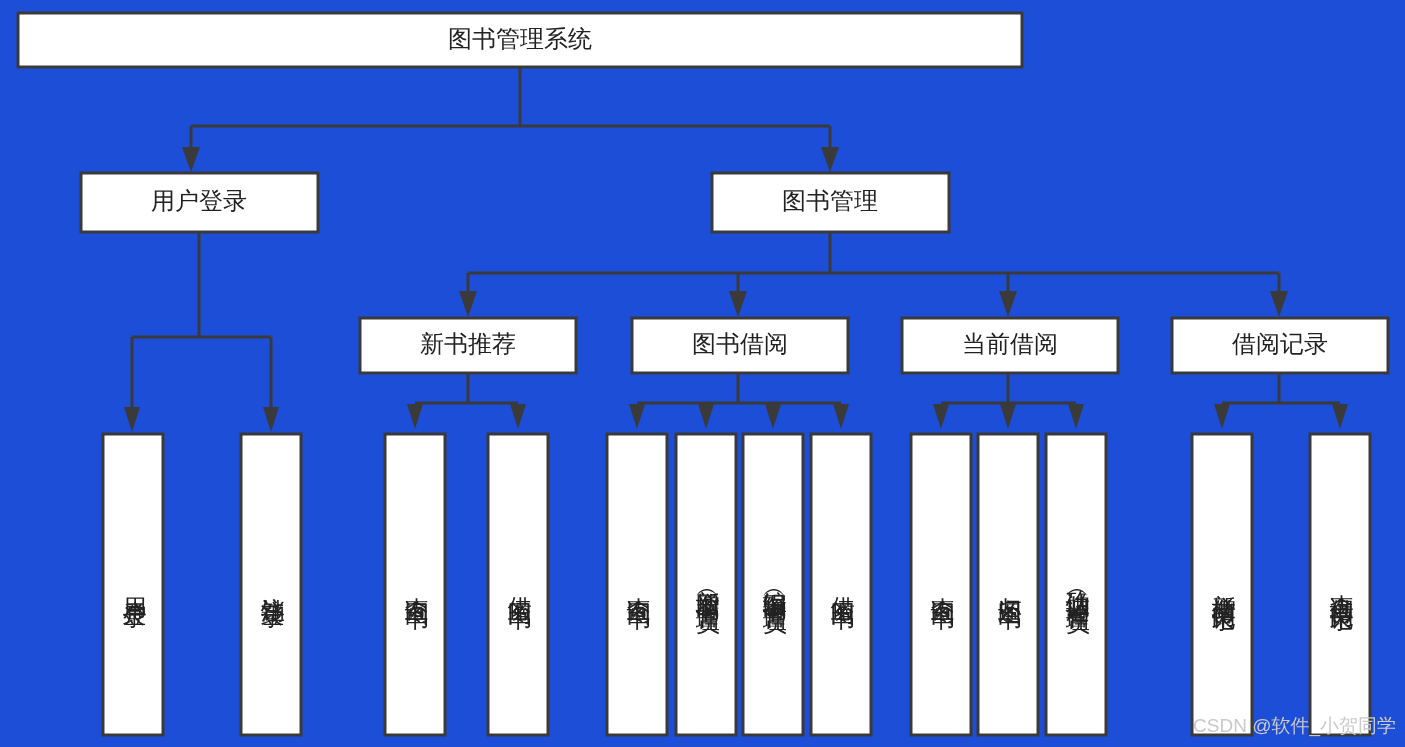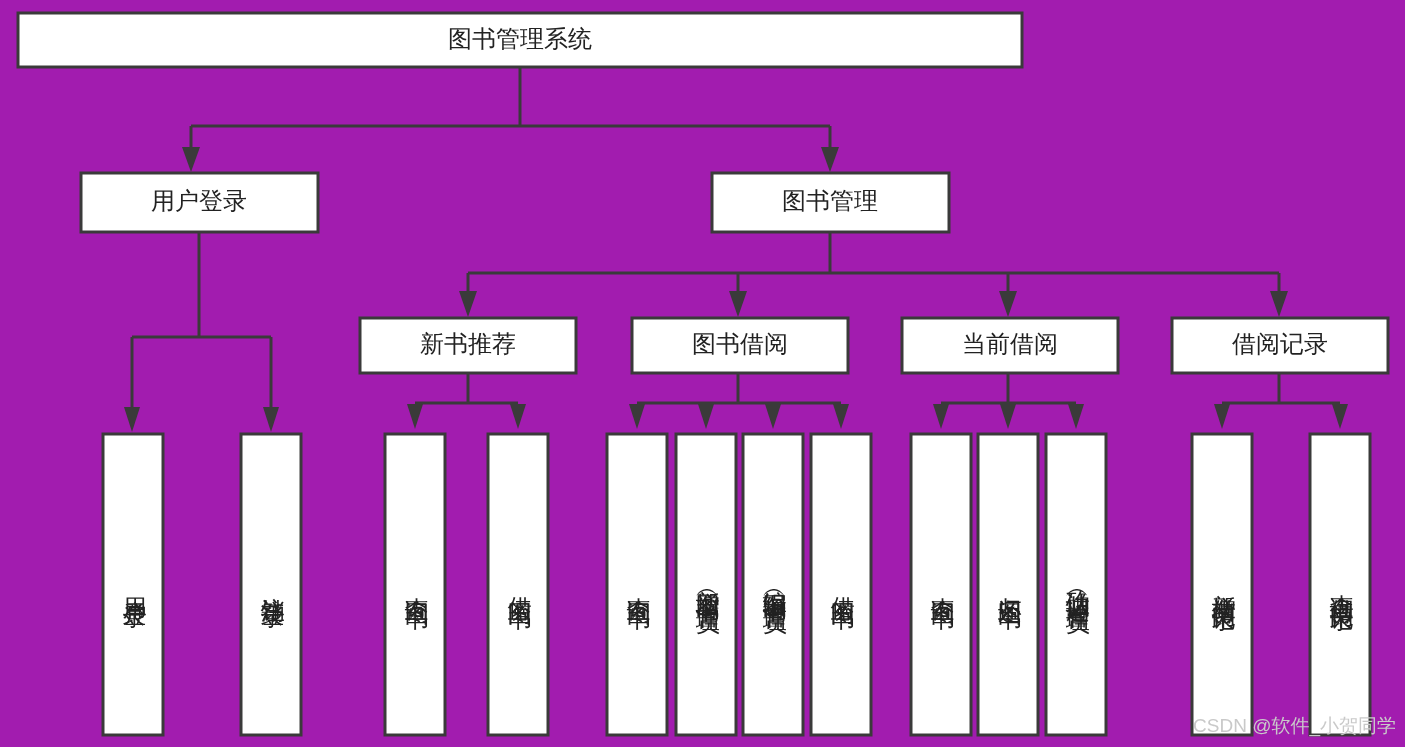--- a/index.html
+++ b/index.html
@@ -8,21 +8,21 @@
     padding: 0;
     background: #ffffff;
   }
   body {
     font-family: "Liberation Sans", "DejaVu Sans", sans-serif;
   }
   #diagram-root {
     position: relative;
     width: 1405px;
     height: 747px;
-    background: #a21caf;
+    background: #1d4ed8;
     overflow: hidden;
   }
   svg.diagram-canvas {
     position: absolute;
     left: 0;
     top: 0;
     width: 1405px;
     height: 747px;
     display: block;
   }

